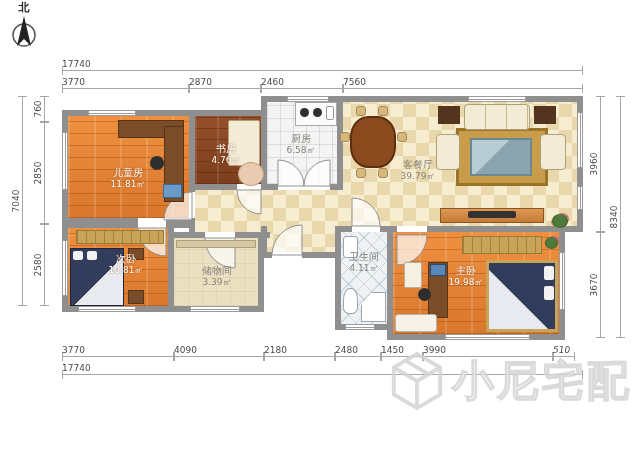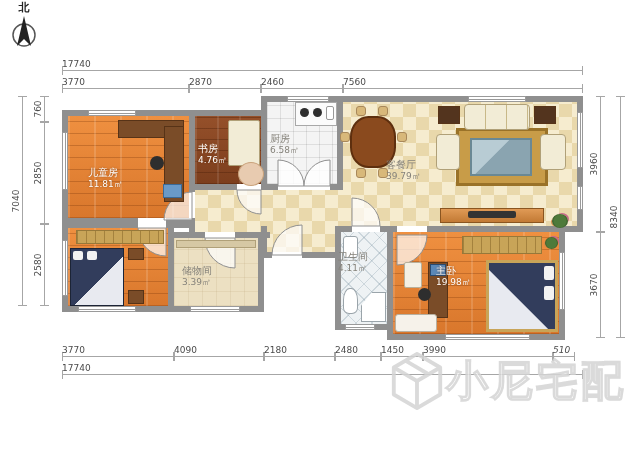--- a/index.html
+++ b/index.html
@@ -28,21 +28,21 @@
         background-image:conic-gradient(#e9d8ab 90deg,#f6eccf 90deg 180deg,#e9d8ab 180deg 270deg,#f6eccf 270deg);
         background-size:26px 26px;}
   .bathtile{background:#eef2f4;
         background-image:repeating-linear-gradient(45deg,rgba(120,145,160,.28) 0 1px,rgba(0,0,0,0) 1px 11px),
         repeating-linear-gradient(-45deg,rgba(120,145,160,.28) 0 1px,rgba(0,0,0,0) 1px 11px);}
   .plainbeige{background:#ece0c2;
         background-image:repeating-linear-gradient(0deg,rgba(160,130,80,.12) 0 1px,rgba(0,0,0,0) 1px 14px),
         repeating-linear-gradient(90deg,rgba(160,130,80,.12) 0 1px,rgba(0,0,0,0) 1px 14px);}
 
   
-  .rlabel{position:absolute;z-index:8;text-align:left;font-size:10px;line-height:1.3;white-space:nowrap;}
+  .rlabel{position:absolute;z-index:8;text-align:center;font-size:10px;line-height:1.3;white-space:nowrap;}
   .rlabel .area{font-size:9px;}
   .rlabel.onwood{color:#fff;text-shadow:0 0 2px rgba(110,50,5,.75);}
   .rlabel.onlight{color:#85827a;}
 
   
   .f{position:absolute;z-index:6;box-sizing:border-box;}
   .cream{background:#f2ecd6;border:1px solid #b0a078;border-radius:4px;}
   .navybed{background:linear-gradient(135deg,#323d5c 55%,#e8eaf0 55.5%);border:1px solid #1c2436;}
   .goldstrip{background:#c8a458;background-image:repeating-linear-gradient(90deg,rgba(80,50,0,.30) 0 1px,rgba(0,0,0,0) 1px 9px);border:1px solid #96783a;}
   .brown{background:#7a4c28;border:1px solid #573317;}
@@ -56,21 +56,21 @@
   .dim-h .lbl{position:absolute;left:0;right:0;top:-12px;text-align:left;font-size:9px;color:#4a4a4a;}
   .dim-v{position:absolute;border-left:1px solid #a6a6a6;z-index:9;}
   .dim-v::before,.dim-v::after{content:"";position:absolute;left:-5px;height:1px;width:9px;background:#a6a6a6;}
   .dim-v::before{top:0;}.dim-v::after{bottom:0;}
   .dim-v .lbl{position:absolute;top:50%;left:-7px;transform:translate(-50%,-50%) rotate(-90deg);font-size:9px;color:#4a4a4a;white-space:nowrap;}
 
   
   #doors{position:absolute;left:0;top:0;z-index:5;pointer-events:none;}
   #north{position:absolute;left:8px;top:2px;z-index:10;text-align:center;width:32px;}
   #north .n-label{font-size:11px;font-weight:bold;color:#222;display:block;line-height:1;}
-  #watermark{position:absolute;left:388px;top:350px;z-index:11;display:flex;align-items:center;opacity:.85;pointer-events:none;}
+  #watermark{position:absolute;left:388px;top:350px;z-index:11;display:flex;align-items:center;gap:6px;opacity:.85;pointer-events:none;}
   #watermark .wm-text{font-size:42px;font-weight:bold;letter-spacing:3px;color:#fff;
       -webkit-text-stroke:1.2px #d4d4d4;text-shadow:0 0 1px #d0d0d0;line-height:1;}
 </style>
 </head>
 <body>
 
 <div id="stage">
 
   <div class="floor wood" style="left:68px;top:116px;width:121px;height:102px;"></div>
   <div class="floor wood-dark" style="left:195px;top:116px;width:66px;height:68px;"></div>
@@ -204,20 +204,24 @@
     <div class="area">4.76㎡</div>
   </div>
   <div class="rlabel onlight" style="left:270px;top:132px;width:62px;">
     <div>厨房</div>
     <div class="area">6.58㎡</div>
   </div>
   <div class="rlabel onlight" style="left:386px;top:158px;width:64px;">
     <div>客餐厅</div>
     <div class="area">39.79㎡</div>
   </div>
+  <div class="rlabel onwood" style="left:96px;top:252px;width:60px;">
+    <div>次卧</div>
+    <div class="area">10.81㎡</div>
+  </div>
   <div class="rlabel onlight" style="left:182px;top:264px;width:70px;">
     <div>储物间</div>
     <div class="area">3.39㎡</div>
   </div>
   <div class="rlabel onlight" style="left:338px;top:250px;width:52px;">
     <div>卫生间</div>
     <div class="area">4.11㎡</div>
   </div>
   <div class="rlabel onwood" style="left:436px;top:264px;width:60px;">
     <div>主卧</div>

